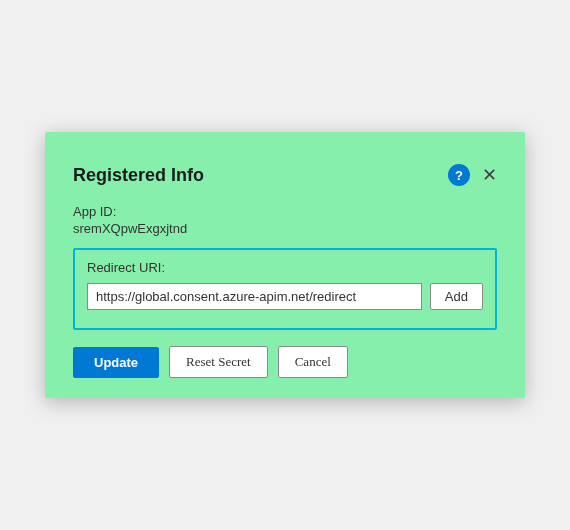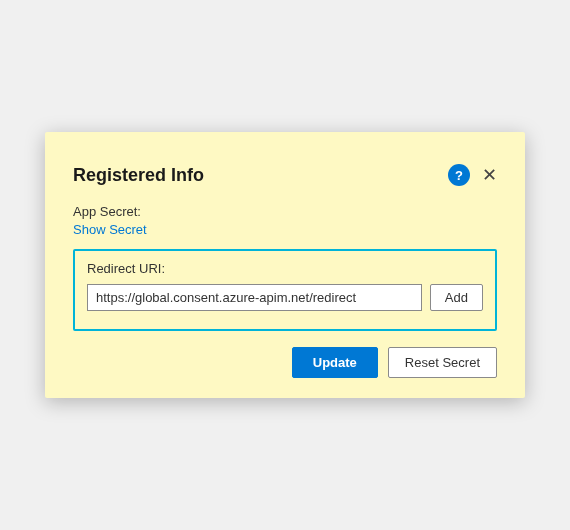--- a/index.html
+++ b/index.html
@@ -7,21 +7,21 @@
       font-family: 'Segoe UI', Arial, sans-serif;
       font-size: 14px;
       background: #f0f0f0;
       display: flex;
       align-items: center;
       justify-content: center;
       width: 570px;
       height: 530px;
     }
     .dialog {
-      background: #fef9c3;
+      background: #86efac;
       width: 480px;
       border-radius: 2px;
       box-shadow: 0 4px 20px rgba(0,0,0,0.25);
       padding: 32px 28px 20px 28px;
       position: relative;
     }
     .dialog-header {
       display: flex;
       align-items: center;
       justify-content: space-between;
@@ -123,21 +123,20 @@
       padding: 8px;
       font-size: 13px;
       color: #333;
     }
     .redirect-list-item {
       font-size: 13px;
       color: #333;
     }
     .dialog-footer {
       display: flex;
-      justify-content: flex-end;
       align-items: center;
       gap: 10px;
       margin-top: 16px;
     }
     .btn-primary {
       background: #0078d4;
       color: #fff;
       border: 1px solid #0078d4;
       padding: 7px 20px;
       font-size: 13px;
@@ -146,48 +145,49 @@
       border-radius: 2px;
       font-weight: 600;
     }
     .btn-secondary {
       background: #fff;
       color: #333;
       border: 1px solid #8a8a8a;
       padding: 7px 16px;
       font-size: 13px;
       cursor: pointer;
-      font-family: Liberation Sans, sans-serif;
+      font-family: Liberation Serif, serif;
       border-radius: 2px;
     }
   </style>
 </head>
 <body>
 
 <div class="dialog">
   <div class="dialog-header">
     <span class="dialog-title">Registered Info</span>
     <div class="header-icons">
       <div class="help-icon">?</div>
       <span class="close-icon">✕</span>
     </div>
   </div>
 
+  <div class="field-group">
+    <div class="field-label">App ID:</div>
+    <div class="field-value">sremXQpwExgxjtnd</div>
+  </div>
 
-  <div class="field-group">
-    <div class="field-label">App Secret:</div>
-    <a class="field-link">Show Secret</a>
-  </div>
 
 
   <div class="redirect-section">
     <div class="redirect-label">Redirect URI:</div>
     <div class="redirect-input-row">
       <input class="redirect-input" type="text" value="https://global.consent.azure-apim.net/redirect" style="">
       <button class="btn">Add</button>
     </div>
   </div>
 
   <div class="dialog-footer">
     <button class="btn-primary">Update</button>
     <button class="btn-secondary">Reset Secret</button>
+    <button class="btn-secondary">Cancel</button>
   </div>
 </div>
 
 </body></html>

